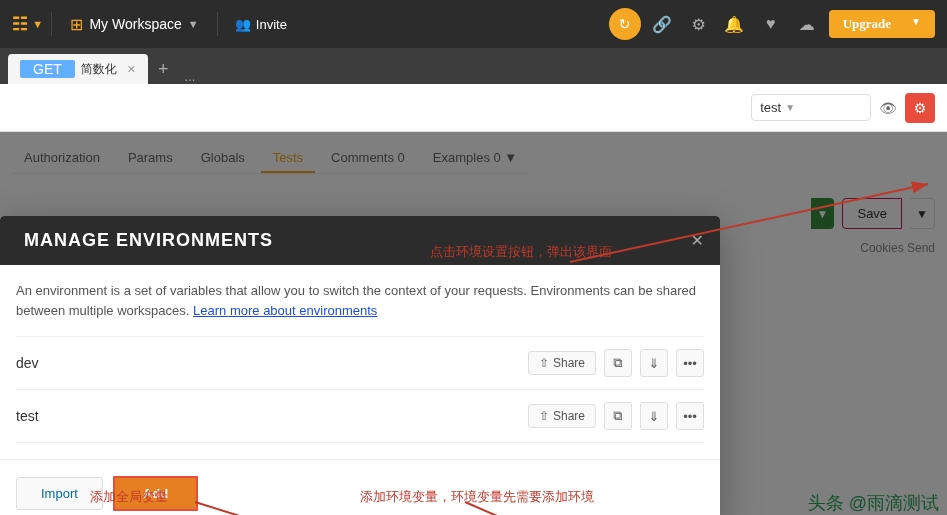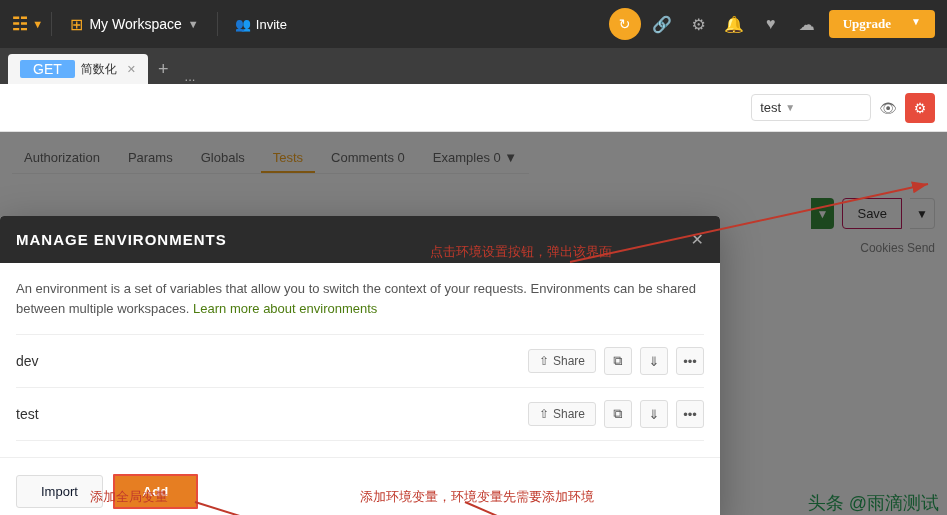--- a/index.html
+++ b/index.html
@@ -127,25 +127,25 @@
       box-shadow: 0 10px 40px rgba(0,0,0,0.3);
       overflow: hidden;
     }
     .modal-header {
       background: #2c2c2c;
       padding: 14px 16px;
       display: flex;
       align-items: center;
       justify-content: space-between;
     }
-    .modal-title { color: #fff; font-size: 15px; font-weight: 700; letter-spacing: 1px; text-transform: uppercase; }
+    .modal-title { color: #fff; font-size: 18px; font-weight: 700; letter-spacing: 1px; text-transform: uppercase; margin-left: 8px; }
     .modal-close { color: #aaa; cursor: pointer; font-size: 16px; background: none; border: none; }
     .modal-body { padding: 16px; }
     .modal-desc { font-size: 13px; color: #555; line-height: 1.5; margin-bottom: 16px; }
-    .modal-desc a { color: #4d7c0f; cursor: pointer; }
+    .modal-desc a { color: #1d4ed8; cursor: pointer; text-decoration: underline; }
     .env-list { border-top: 1px solid #eee; }
     .env-item {
       display: flex;
       align-items: center;
       padding: 12px 0;
       border-bottom: 1px solid #eee;
     }
     .env-name { font-size: 14px; color: #333; flex: 1; }
     .env-actions { display: flex; gap: 8px; align-items: center; }
     .env-action-btn {
@@ -188,21 +188,21 @@
       padding: 8px 24px;
       border-radius: 3px;
       font-size: 13px;
       cursor: pointer;
       font-weight: 500;
       border: 2px solid #e74c3c;
     }
     .footer-btn-import {
       border: 1px solid #ddd;
       background: #f9f9f9;
-      color: #0f172a;
+      color: #0369a1;
       padding: 8px 24px;
       border-radius: 3px;
       font-size: 13px;
       cursor: pointer;
       font-weight: 500;
     }
     .footer-btn-add {
       border: none;
       background: #e67e22;
       color: #fff;

